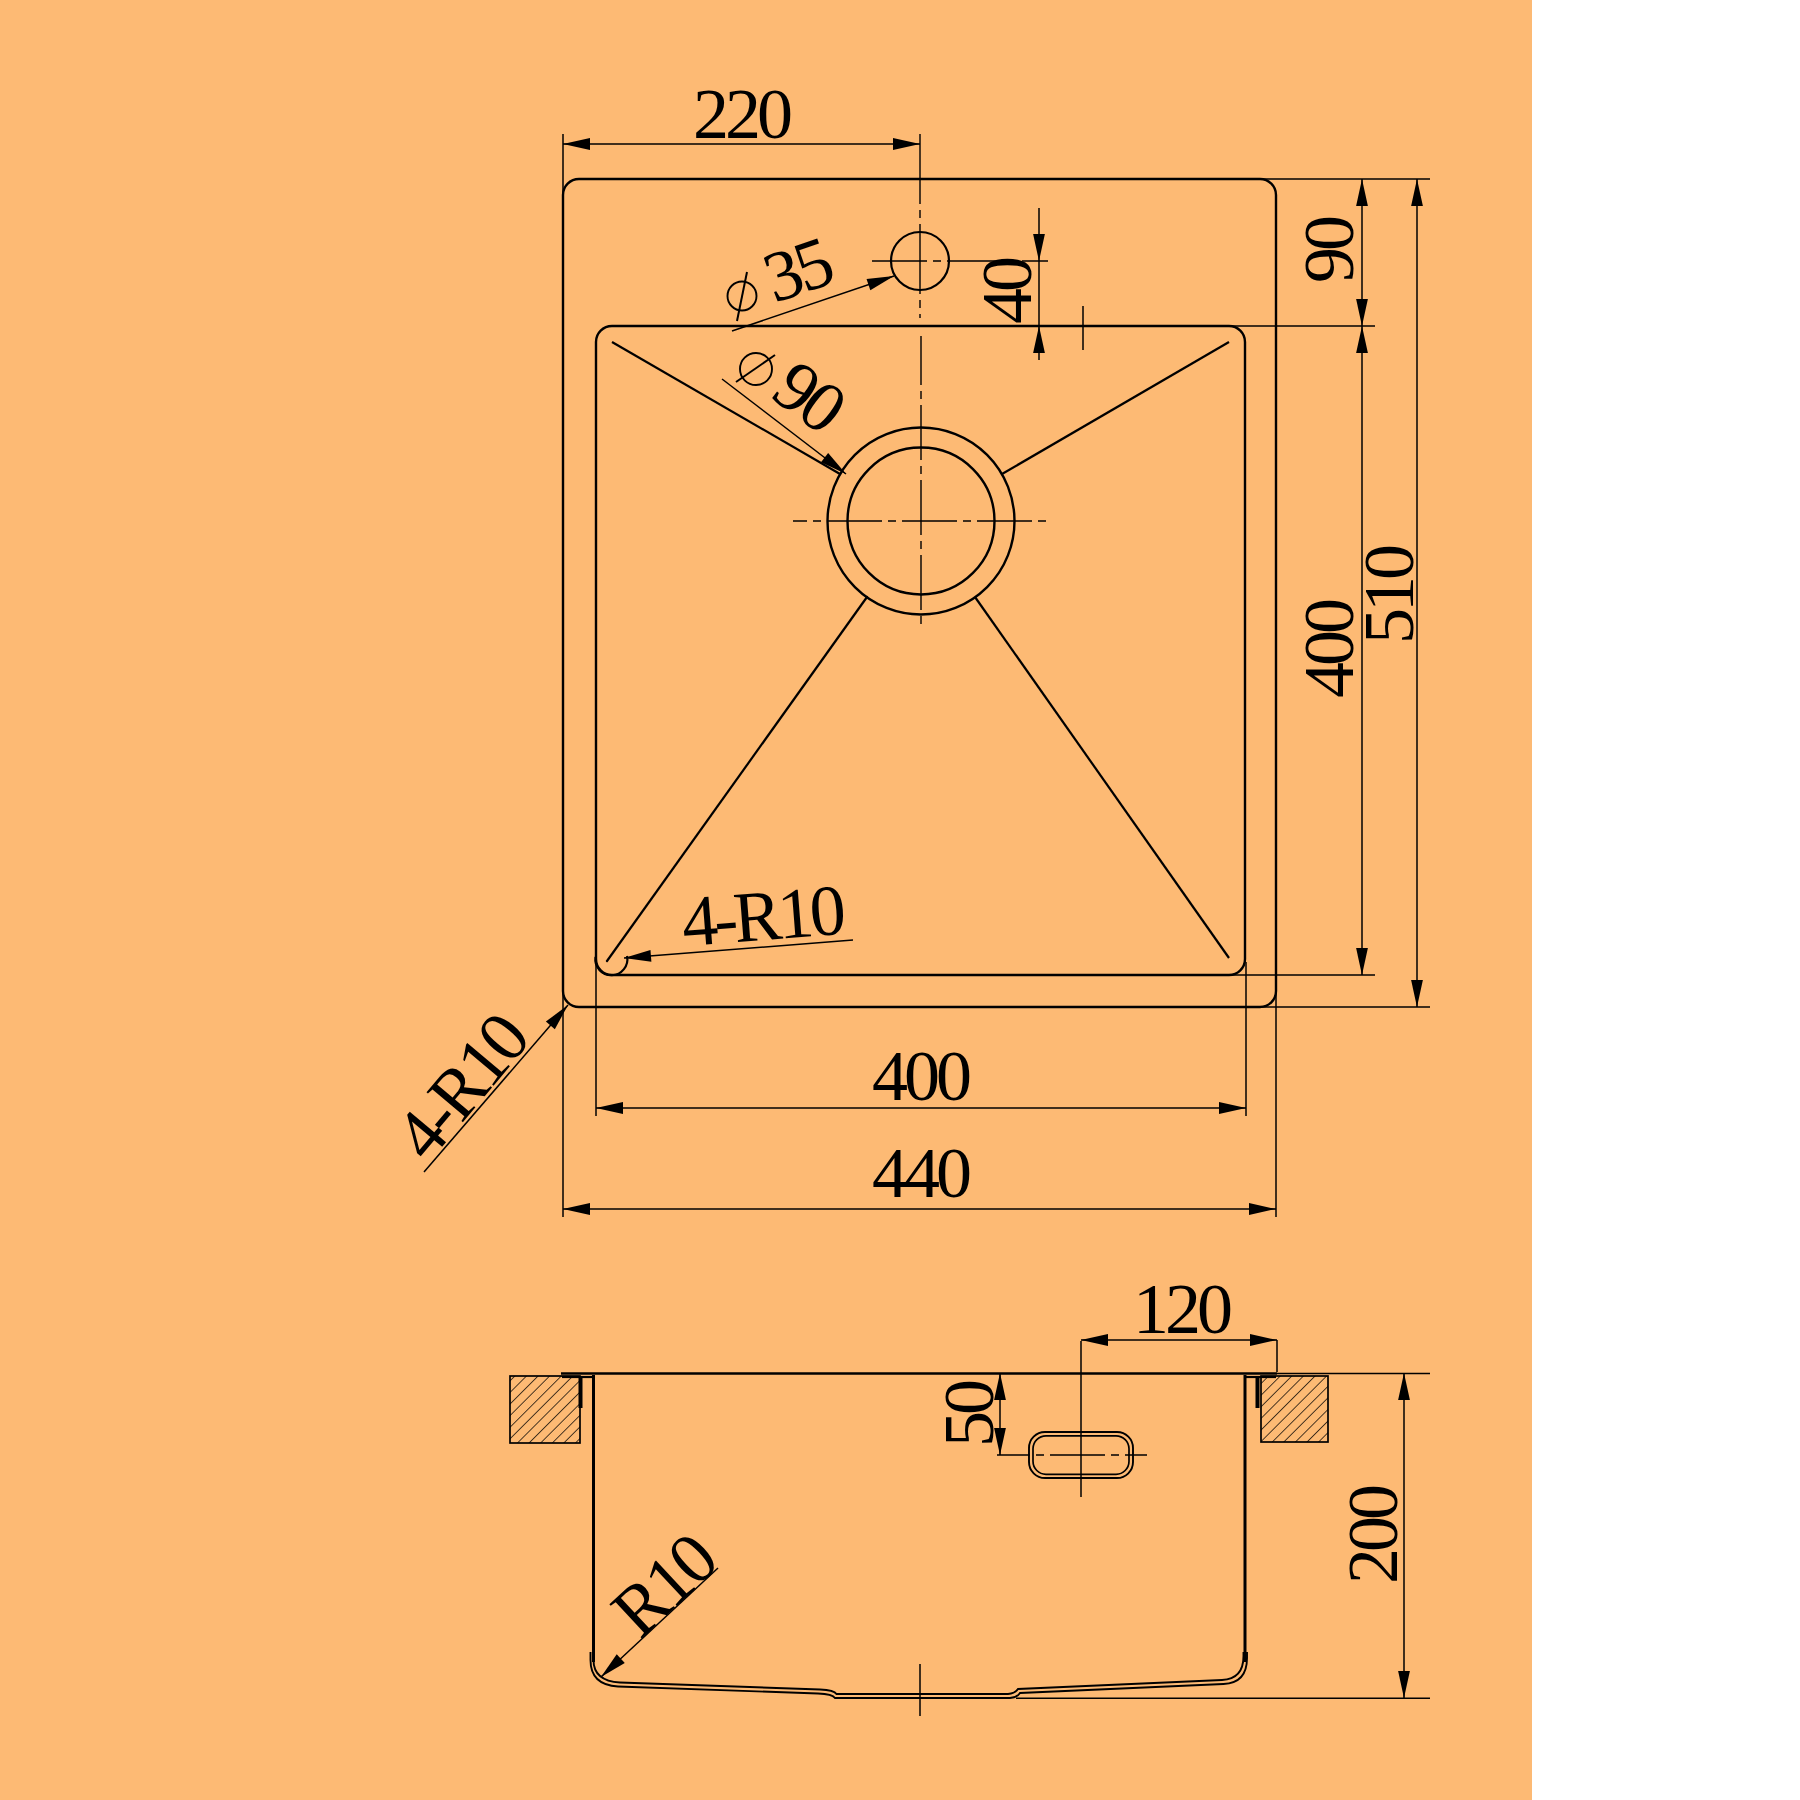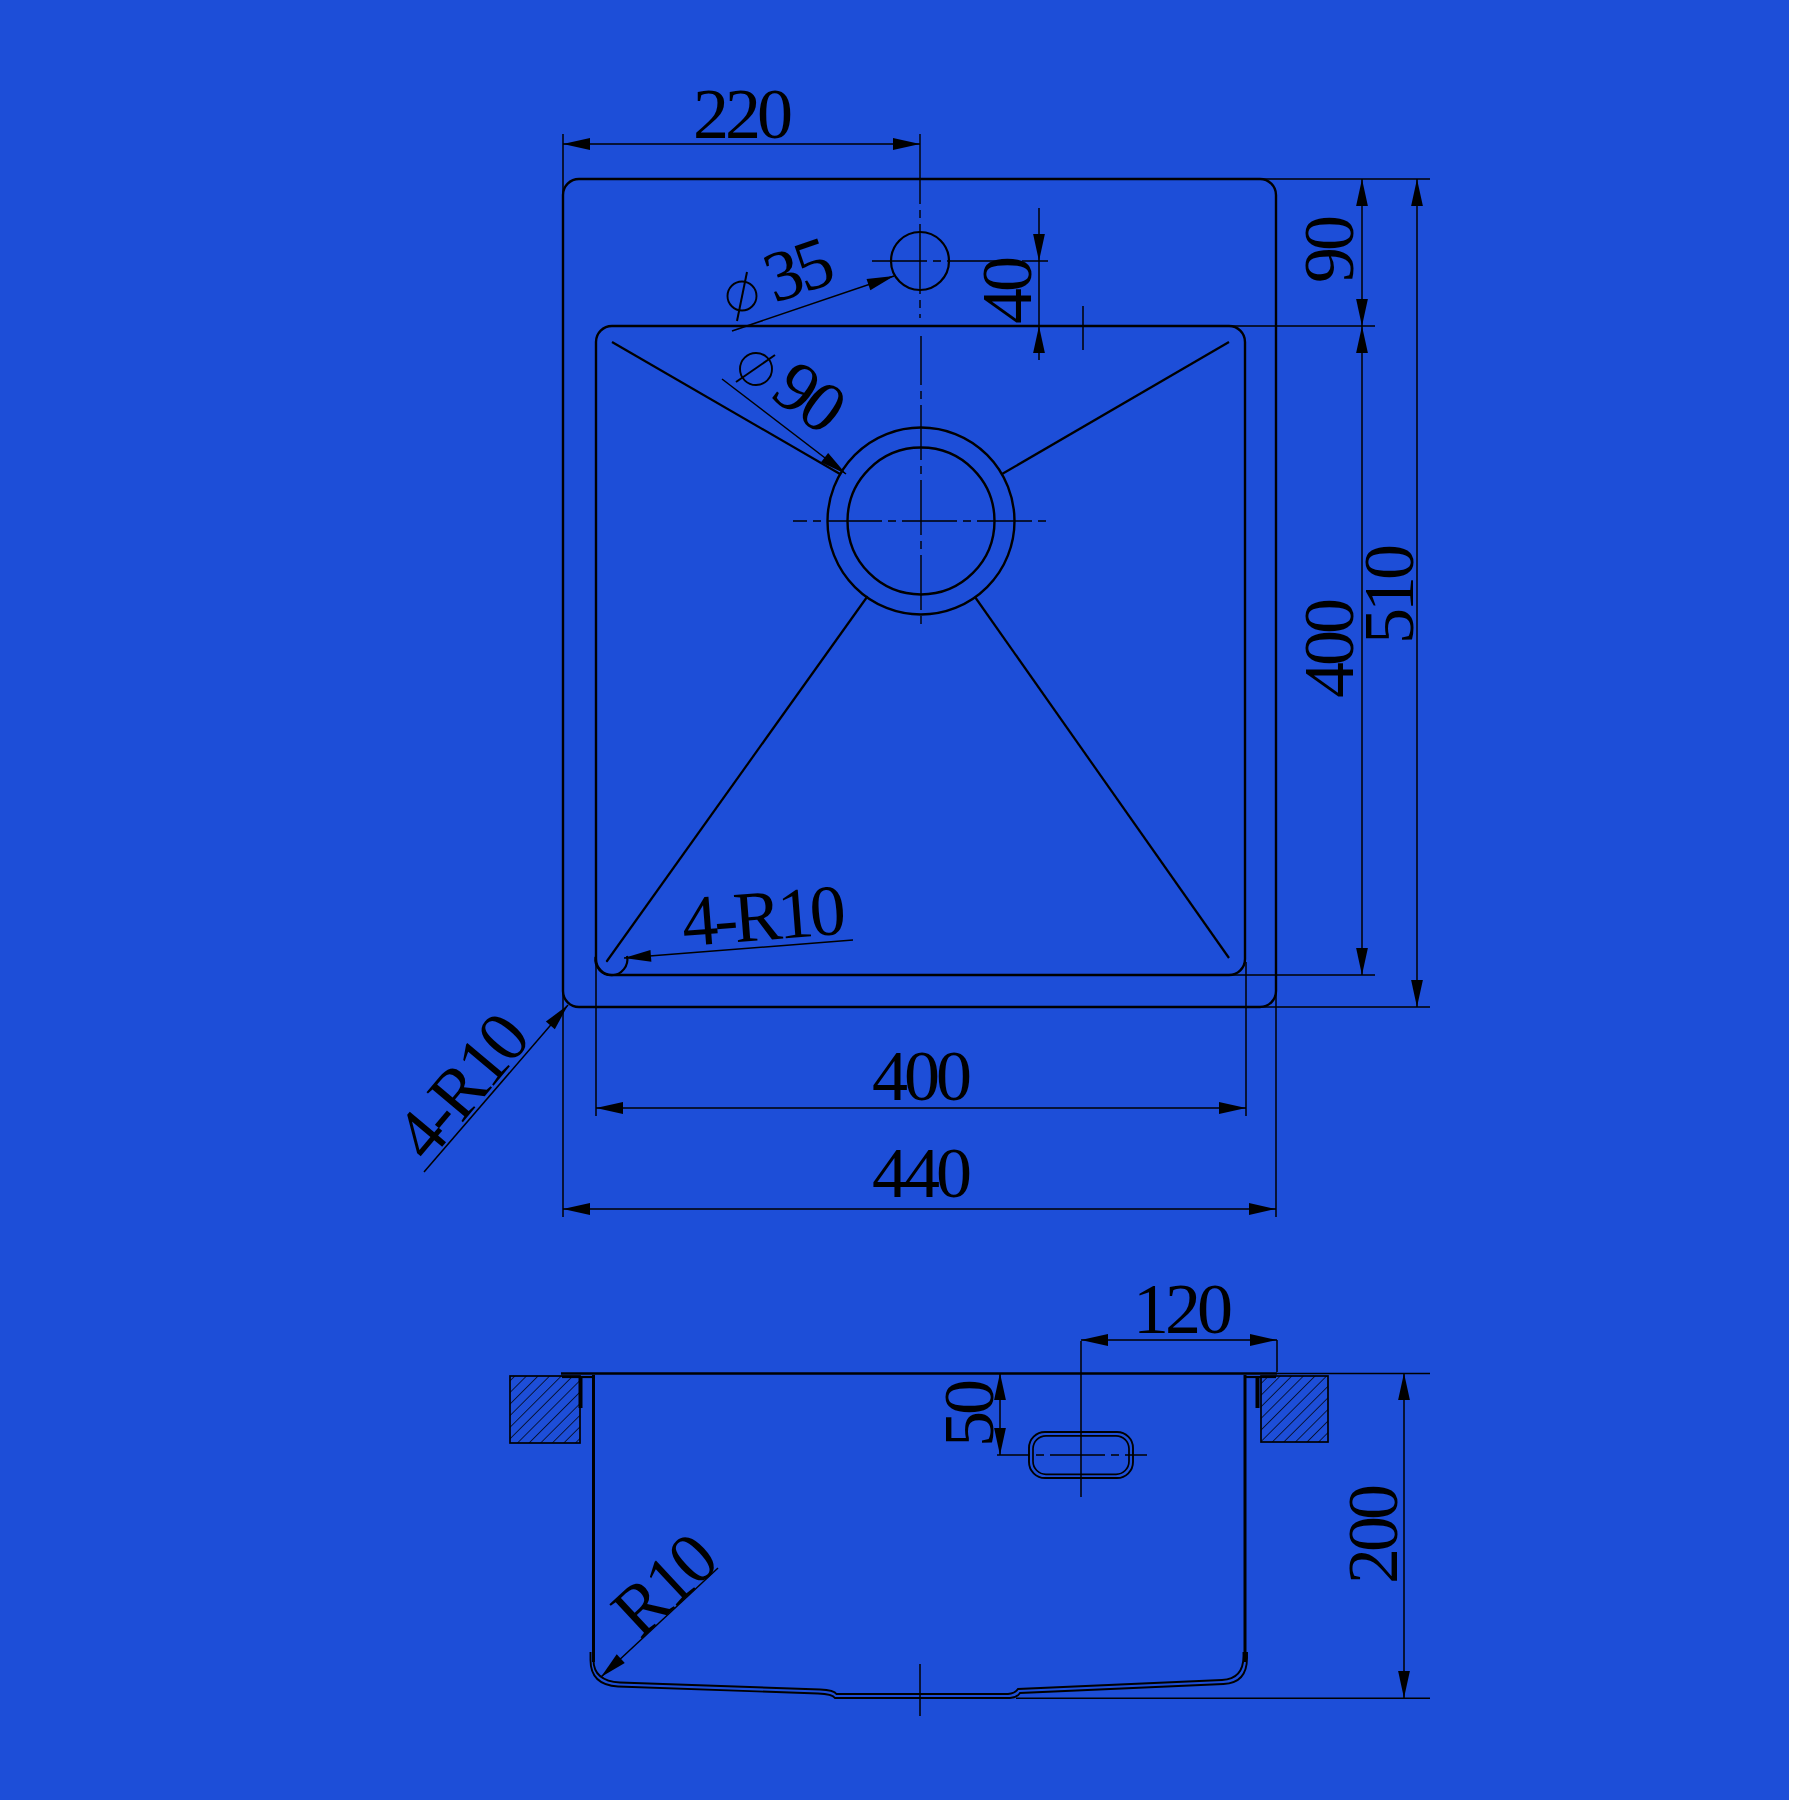--- a/index.html
+++ b/index.html
@@ -1,16 +1,16 @@
 <!DOCTYPE html>
 <html><head>
 <meta charset="utf-8">
 <style>
   html,body{margin:0;padding:0;background:#fff}
-  .wrap{width:1789px;height:1800px;position:relative;background:#1d4ed8}
+  .wrap{width:1532px;height:1800px;position:relative;background:#fdba74}
   text{font-family:"Liberation Serif",serif;font-size:72px;letter-spacing:-4px;fill:#000}
 </style>
 </head>
 <body>
 <div class="wrap">
 <svg width="1800" height="1800" viewBox="0 0 1800 1800">
 <defs>
 <pattern id="hatch" width="8.2" height="8.2" patternUnits="userSpaceOnUse" patternTransform="rotate(45)">
 <line x1="0" y1="0" x2="0" y2="8.2" stroke="#000" stroke-width="1.4"></line>
 </pattern>

